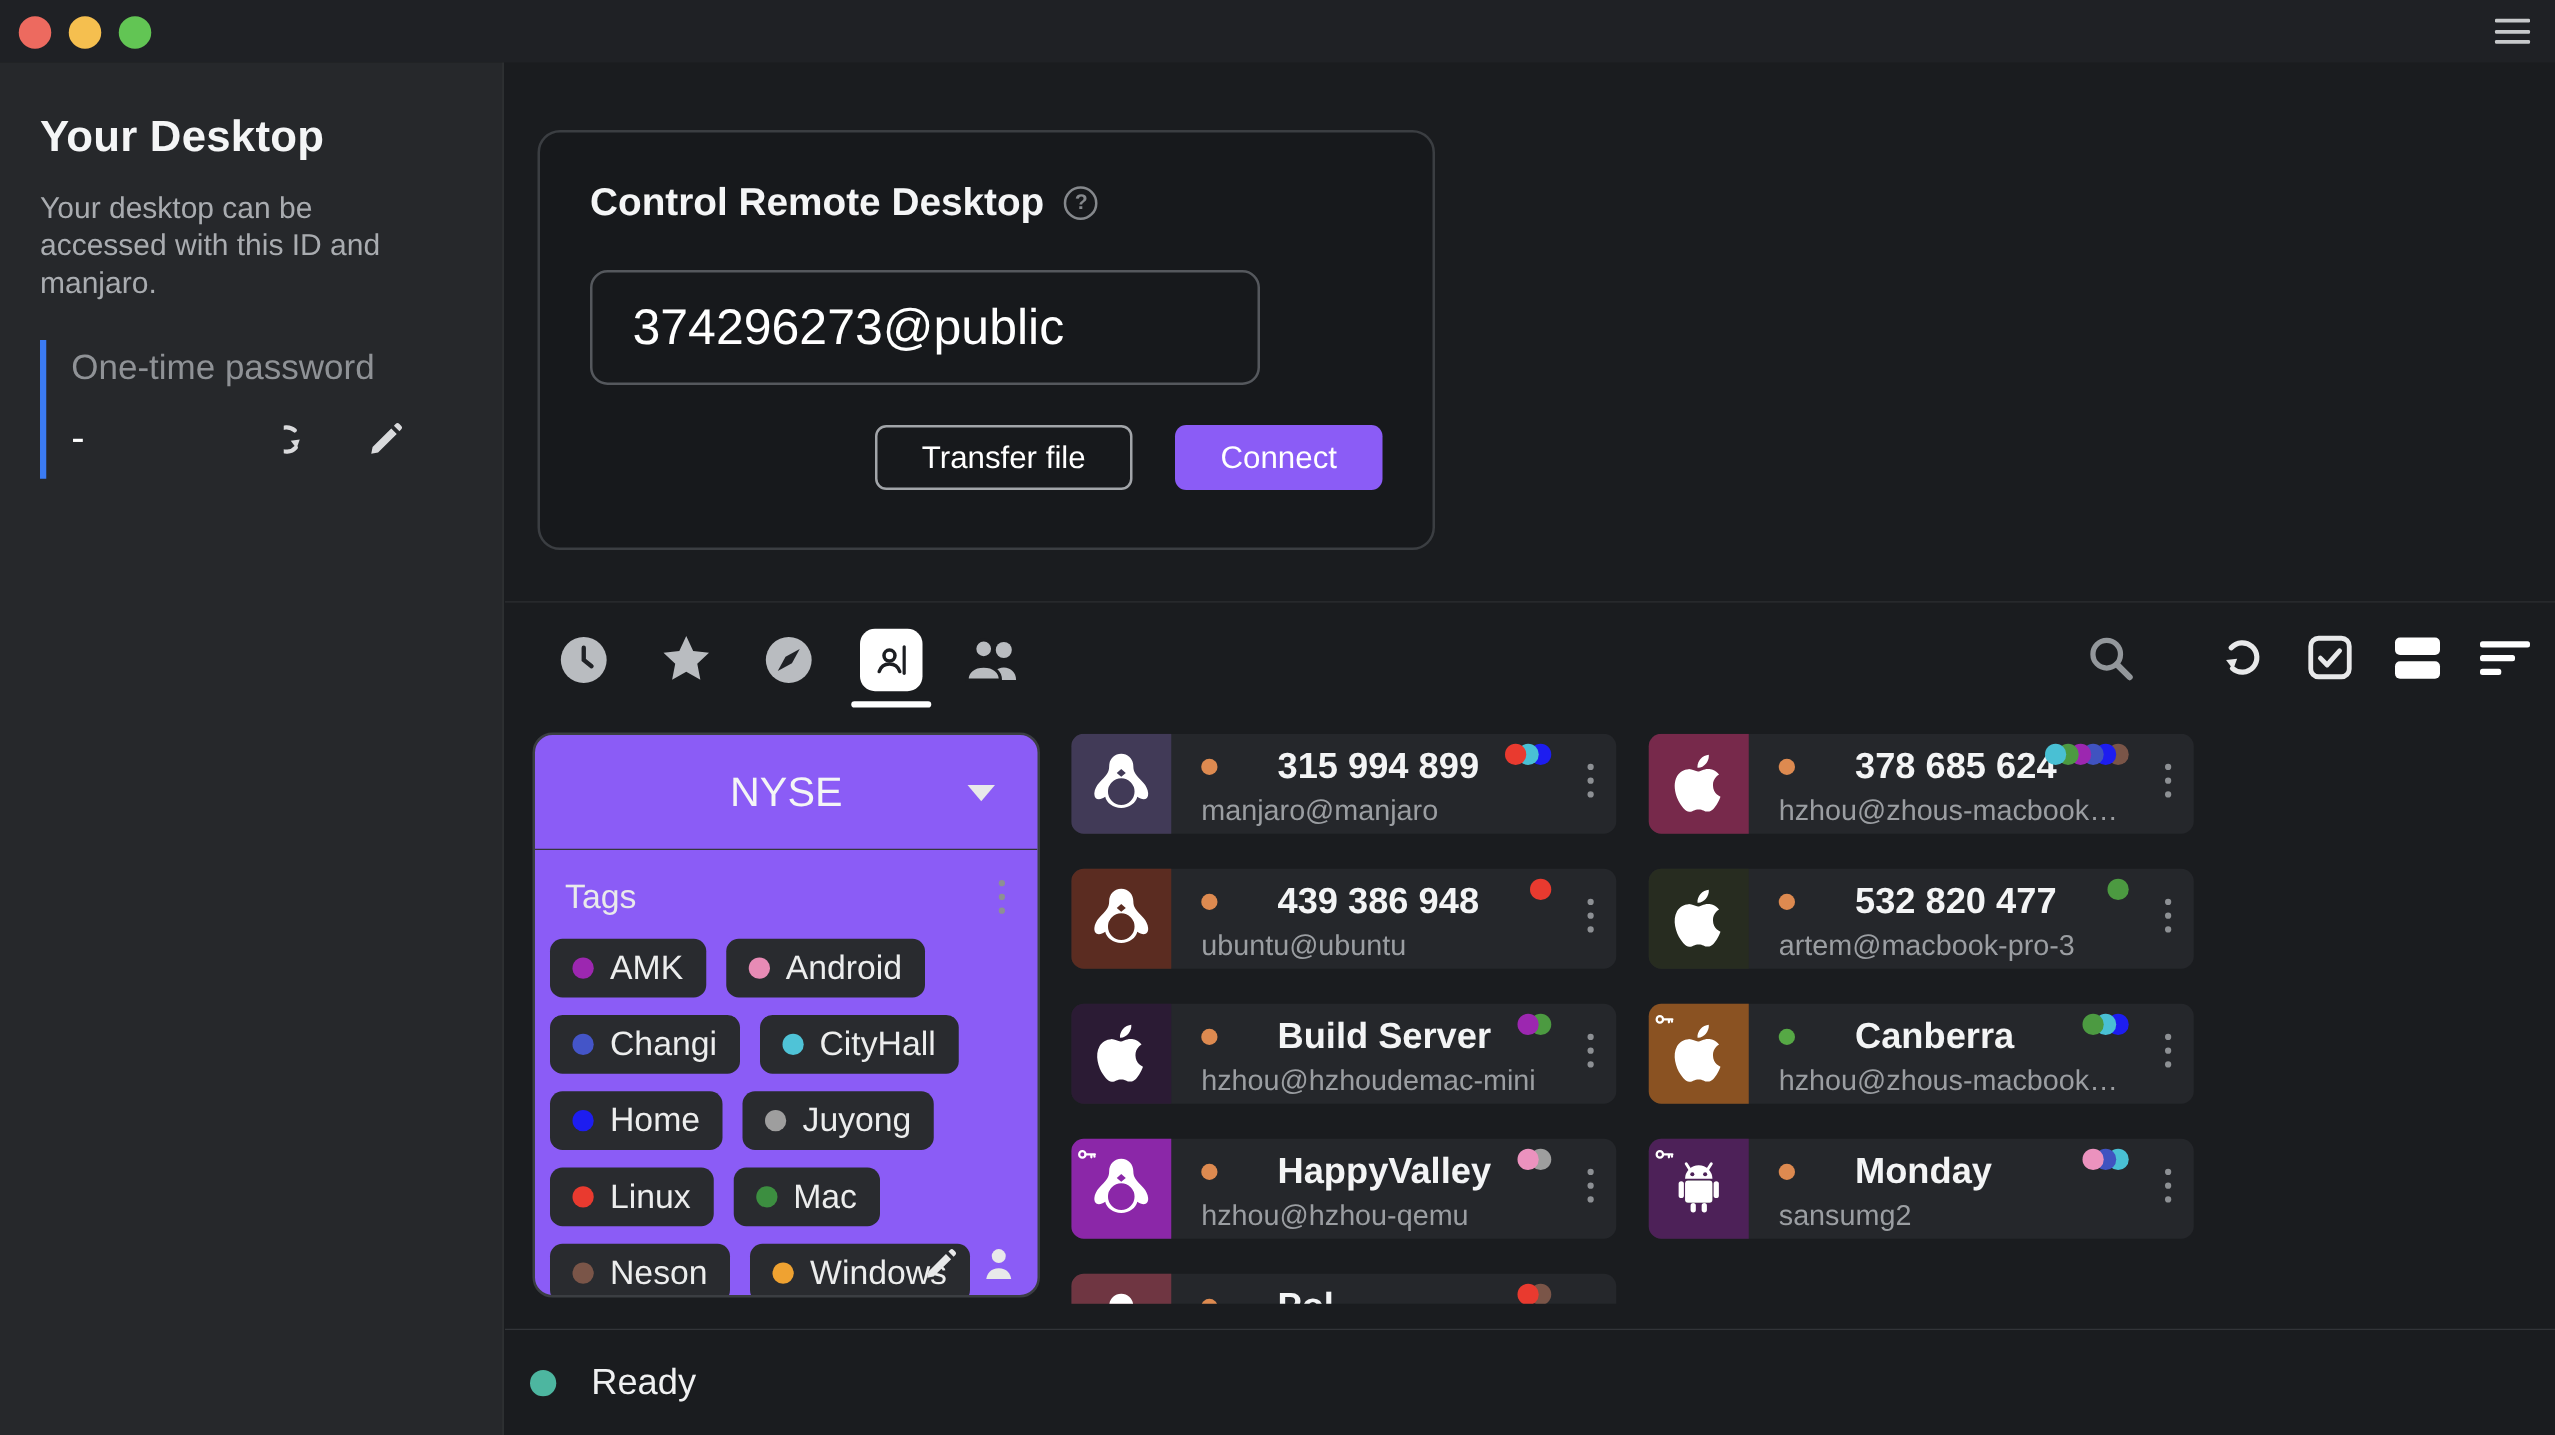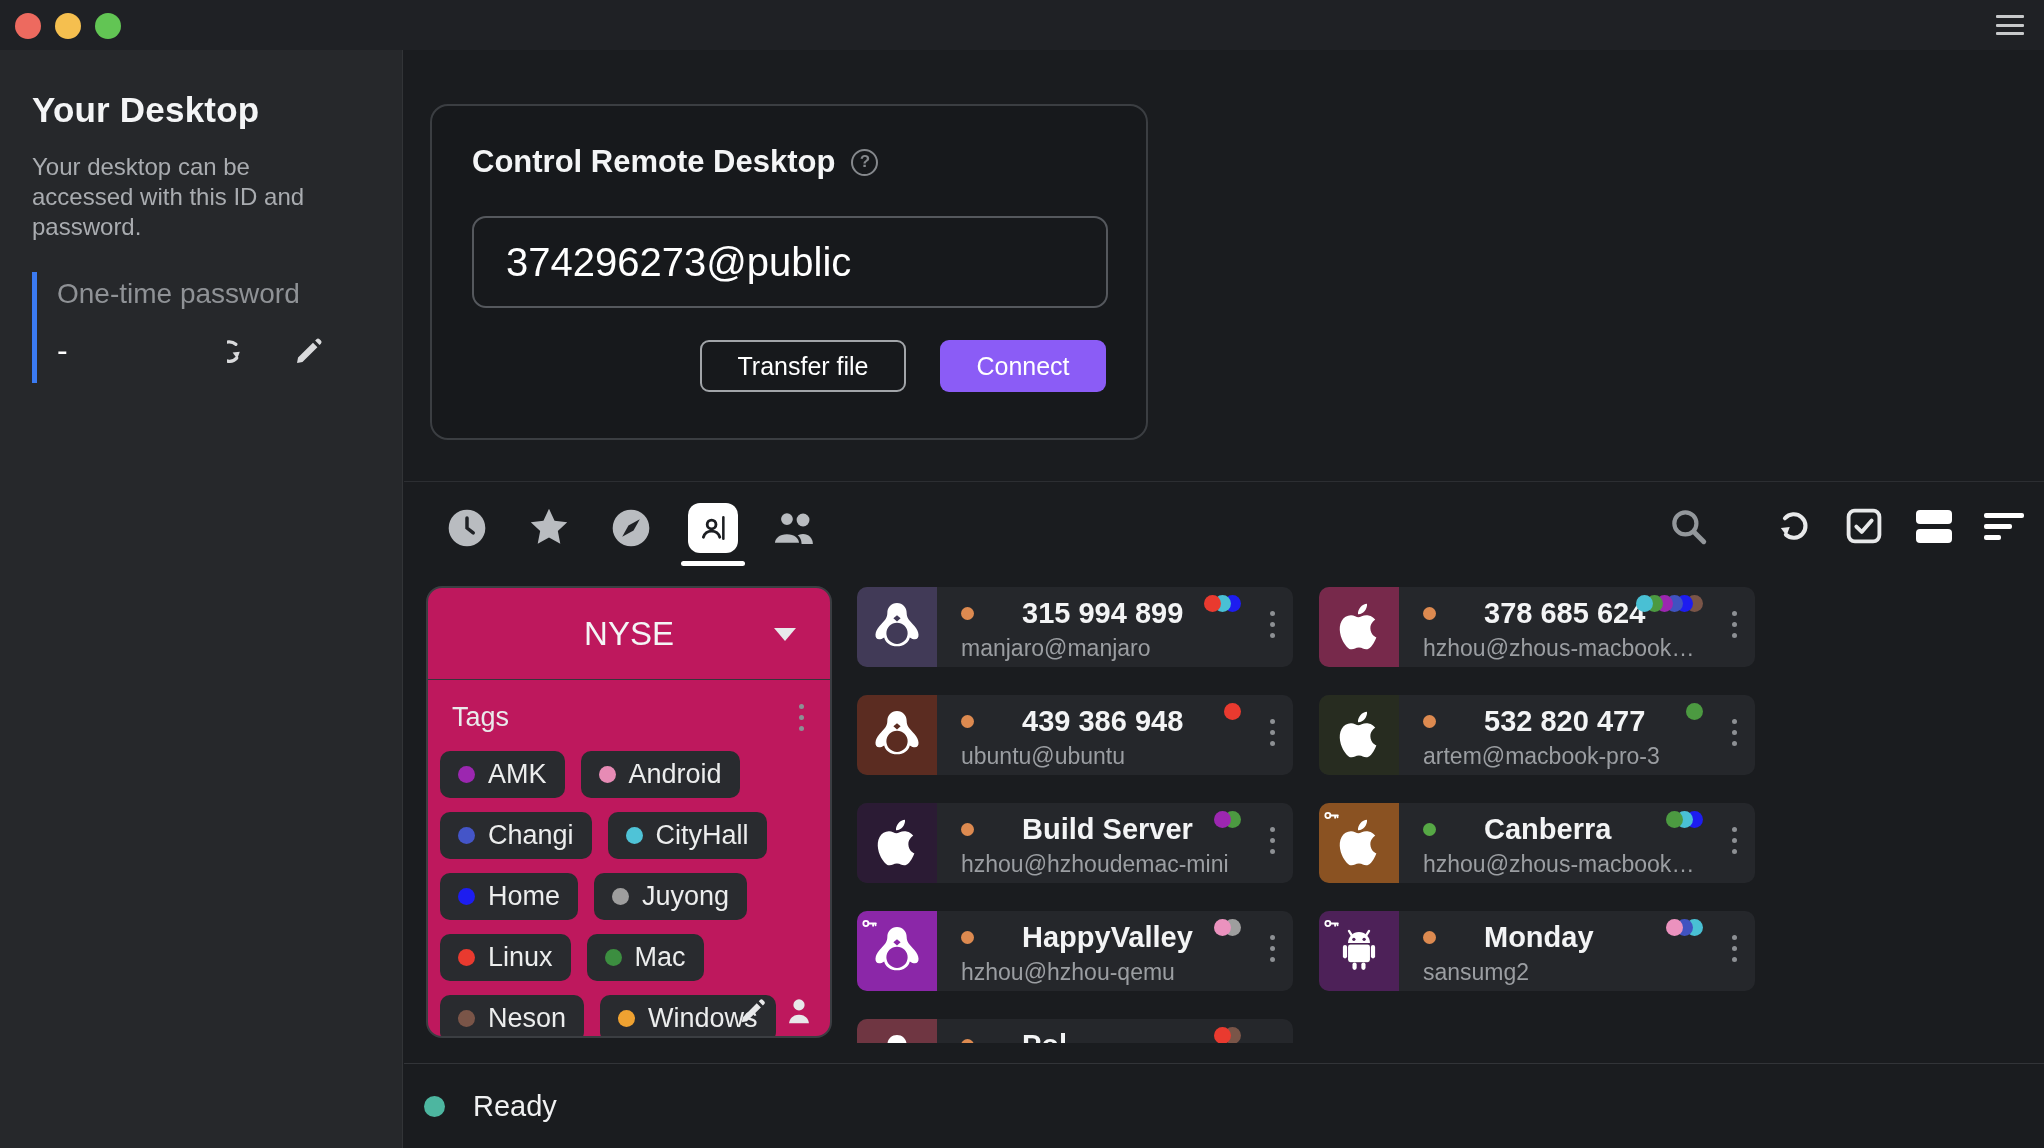--- a/index.html
+++ b/index.html
@@ -25,41 +25,41 @@
   .kebab i { width:5px; height:5px; border-radius:50%; background:#8d9094; }
   .id-kebab { position:absolute; right:18px; top:10px; }
   .otp-block { position:relative; margin-top:30px; border-left:5px solid #3b7bf2; padding:6px 0 14px 20px; }
   .otp-row { margin-top:22px; display:flex; align-items:center; }
   .otp-row .val { font-size:32px; color:#ffffff; flex:0 0 170px; }
   .otp-row .icon-btn { margin-right:34px; cursor:pointer; }
   
   .connect-card { position:absolute; left:430px; top:104px; width:718px; height:336px; border:2px solid #3b3e42; border-radius:18px; background:#17191c; padding:38px 40px; }
   .connect-title { display:flex; align-items:center; gap:16px; font-size:31px; font-weight:bold; color:#f4f5f6; }
   .help-circle { width:27px; height:27px; border:2px solid #85888c; border-radius:50%; color:#85888c; font-size:17px; font-weight:bold; display:flex; align-items:center; justify-content:center; }
-  .id-input { margin-top:36px; width:636px; height:92px; border:2px solid #55585d; border-radius:14px; background:transparent; color:#ffffff; font-size:40px; padding:0 32px; display:flex; align-items:center; font-family:"Liberation Sans", sans-serif; }
+  .id-input { margin-top:36px; width:536px; height:92px; border:2px solid #55585d; border-radius:14px; background:transparent; color:#ffffff; font-size:40px; padding:0 32px; display:flex; align-items:center; font-family:"Liberation Sans", sans-serif; }
   .btn-row { margin-top:32px; display:flex; justify-content:flex-end; gap:34px; }
   .btn { height:52px; border-radius:9px; font-size:25px; color:#fff; display:flex; align-items:center; justify-content:center; cursor:pointer; }
   .btn.outline { width:206px; border:2px solid #a2a5a9; background:transparent; }
   .btn.primary { width:166px; background:#8b5cf6; }
   
   .main-divider { position:absolute; left:404px; top:481px; width:1640px; height:1px; background:#2c2e32; }
   .tabs { position:absolute; left:440px; top:498px; display:flex; gap:28px; }
   .tab { width:54px; height:60px; display:flex; align-items:center; justify-content:center; position:relative; cursor:pointer; }
   .tab .abook { width:50px; height:50px; background:#ffffff; border-radius:12px; display:flex; align-items:center; justify-content:center; }
   .tab .underline { position:absolute; left:-5px; bottom:-8px; width:64px; height:5px; background:#ffffff; border-radius:3px; }
   .toolbar { position:absolute; left:1660px; top:498px; display:flex; align-items:center; }
   .tool { width:56px; height:56px; display:flex; align-items:center; justify-content:center; cursor:pointer; }
   .tool + .tool { margin-left:14px; }
   .tool.search { margin-right:36px; }
   .rects i { display:block; width:36px; height:14px; background:#fff; border-radius:4px; }
   .rects i + i { margin-top:5px; }
   .sortlines i { display:block; height:5px; background:#fff; border-radius:2px; }
   .sortlines i + i { margin-top:6px; }
   
-  .ab-panel { position:absolute; left:426px; top:586px; width:406px; height:452px; border:2px solid #3b3e42; border-radius:16px; background:#be185d; overflow:hidden; }
+  .ab-panel { position:absolute; left:426px; top:586px; width:406px; height:452px; border:2px solid #3b3e42; border-radius:16px; background:#8b5cf6; overflow:hidden; }
   .ab-head { height:92px; display:flex; align-items:center; justify-content:center; position:relative; cursor:pointer; border-bottom:1px solid #35373b; }
   .ab-head .name { font-size:33px; color:#f4f5f6; }
   .caret { position:absolute; right:34px; top:40px; width:0; height:0; border-left:11px solid transparent; border-right:11px solid transparent; border-top:13px solid #e8e9ea; }
   .tags-head { display:flex; align-items:center; justify-content:space-between; padding:22px 26px 0 24px; }
   .tags-head .t { font-size:27px; color:#e9eaeb; }
   .chips { padding:18px 27px 0 12px; }
   .chip-row { display:flex; gap:16px; margin-bottom:14px; }
   .chip { display:inline-flex; align-items:center; gap:13px; background:#292b2f; border-radius:10px; padding:8px 18px; font-size:27px; color:#eceded; cursor:pointer; white-space:nowrap; }
   .chip .dot { width:17px; height:17px; border-radius:50%; }
   .ab-foot { position:absolute; right:18px; bottom:10px; display:flex; gap:18px; align-items:center; }
@@ -94,21 +94,21 @@
   <span class="tl green"></span>
   <span class="hamburger">
       <i></i>
       <i></i>
       <i></i>
     </span>
 </div>
 
 <div class="sidebar">
   <h1>Your Desktop</h1>
-  <div class="desc">Your desktop can be accessed with this ID and password.</div>
+  <div class="desc">Your desktop can be accessed with this ID and manjaro.</div>
 
 
   <div class="otp-block">
     <div class="lbl" style="font-size:28px;color:#8f9296;">One-time password</div>
     <div class="otp-row">
       <span class="val">-</span>
       <span class="icon-btn">
         <svg width="32" height="32" viewBox="0 0 24 24" fill="none">
             <path d="M7.2 17.3A7.3 7.3 0 1 1 6.6 7" stroke="#d9dadc" stroke-width="2.5" stroke-linecap="round"></path>
             <path d="M4.2 13.2l3.5 4.6 1.9-5.3z" fill="#d9dadc"></path>

